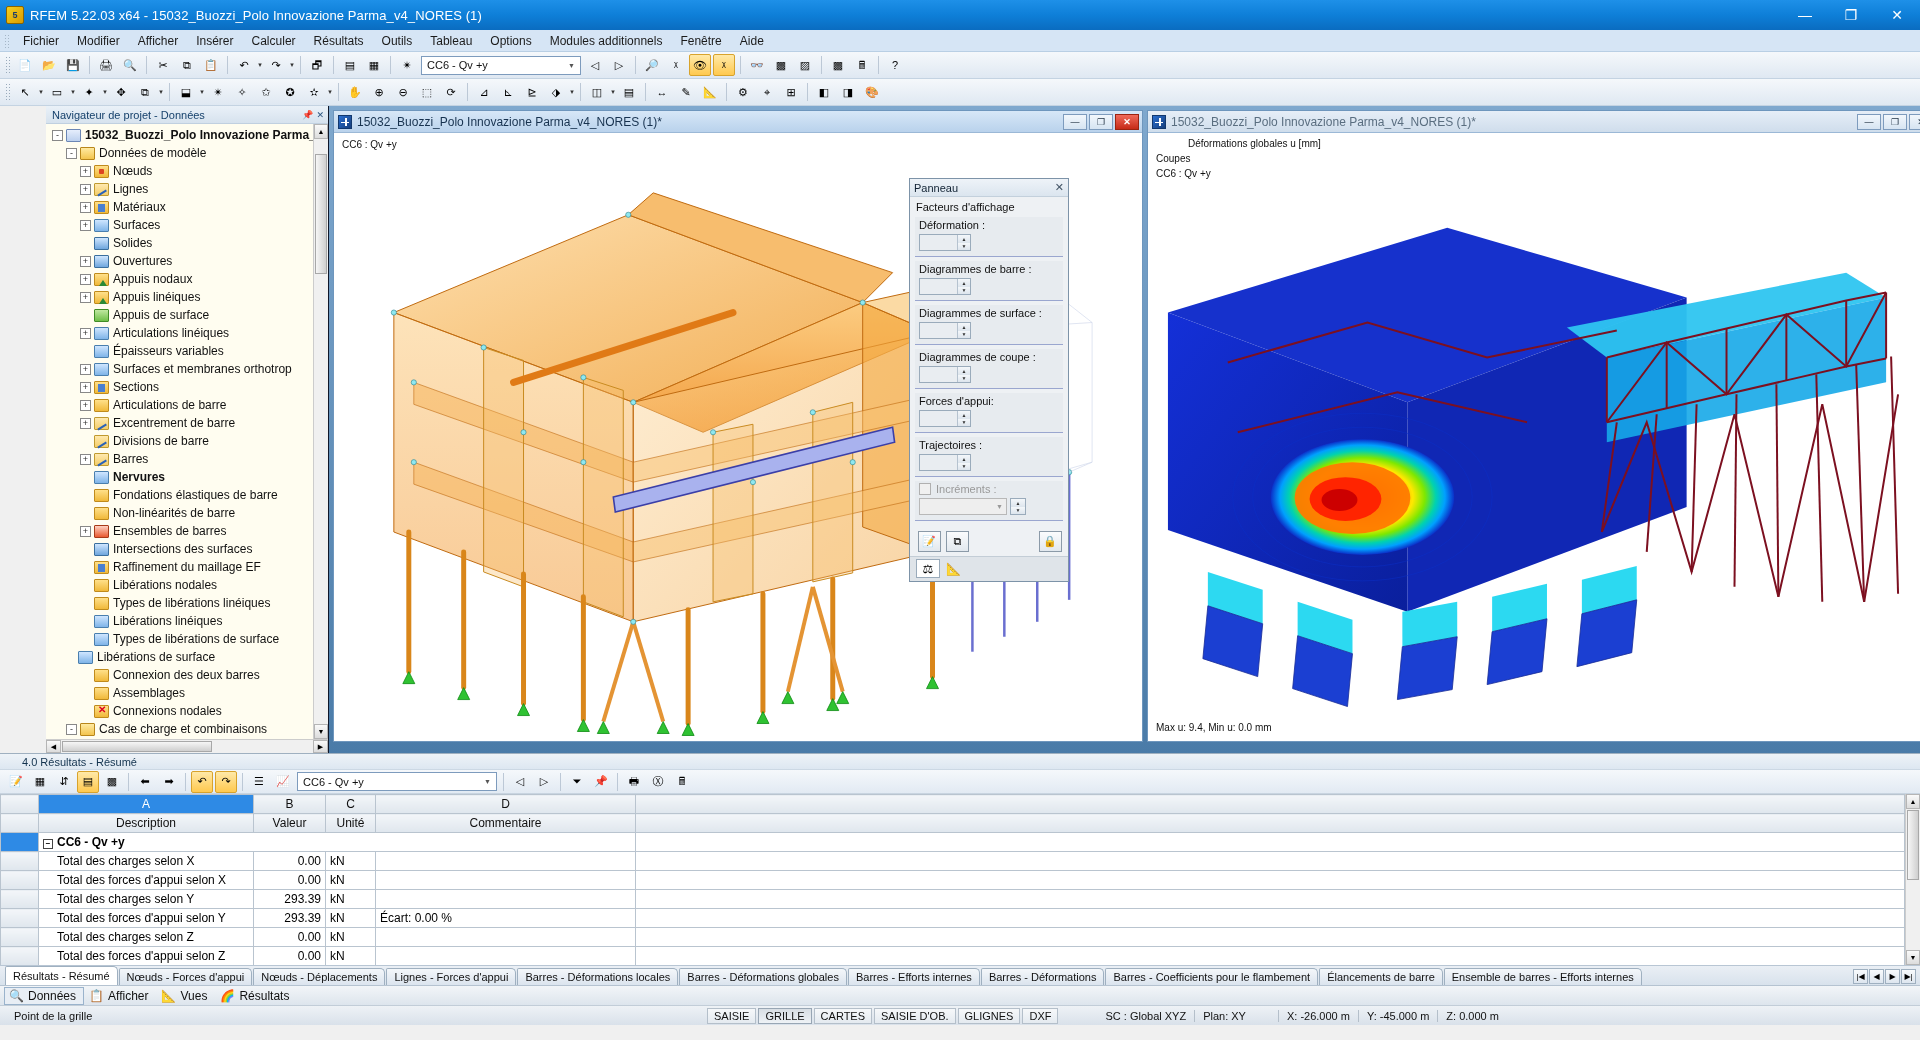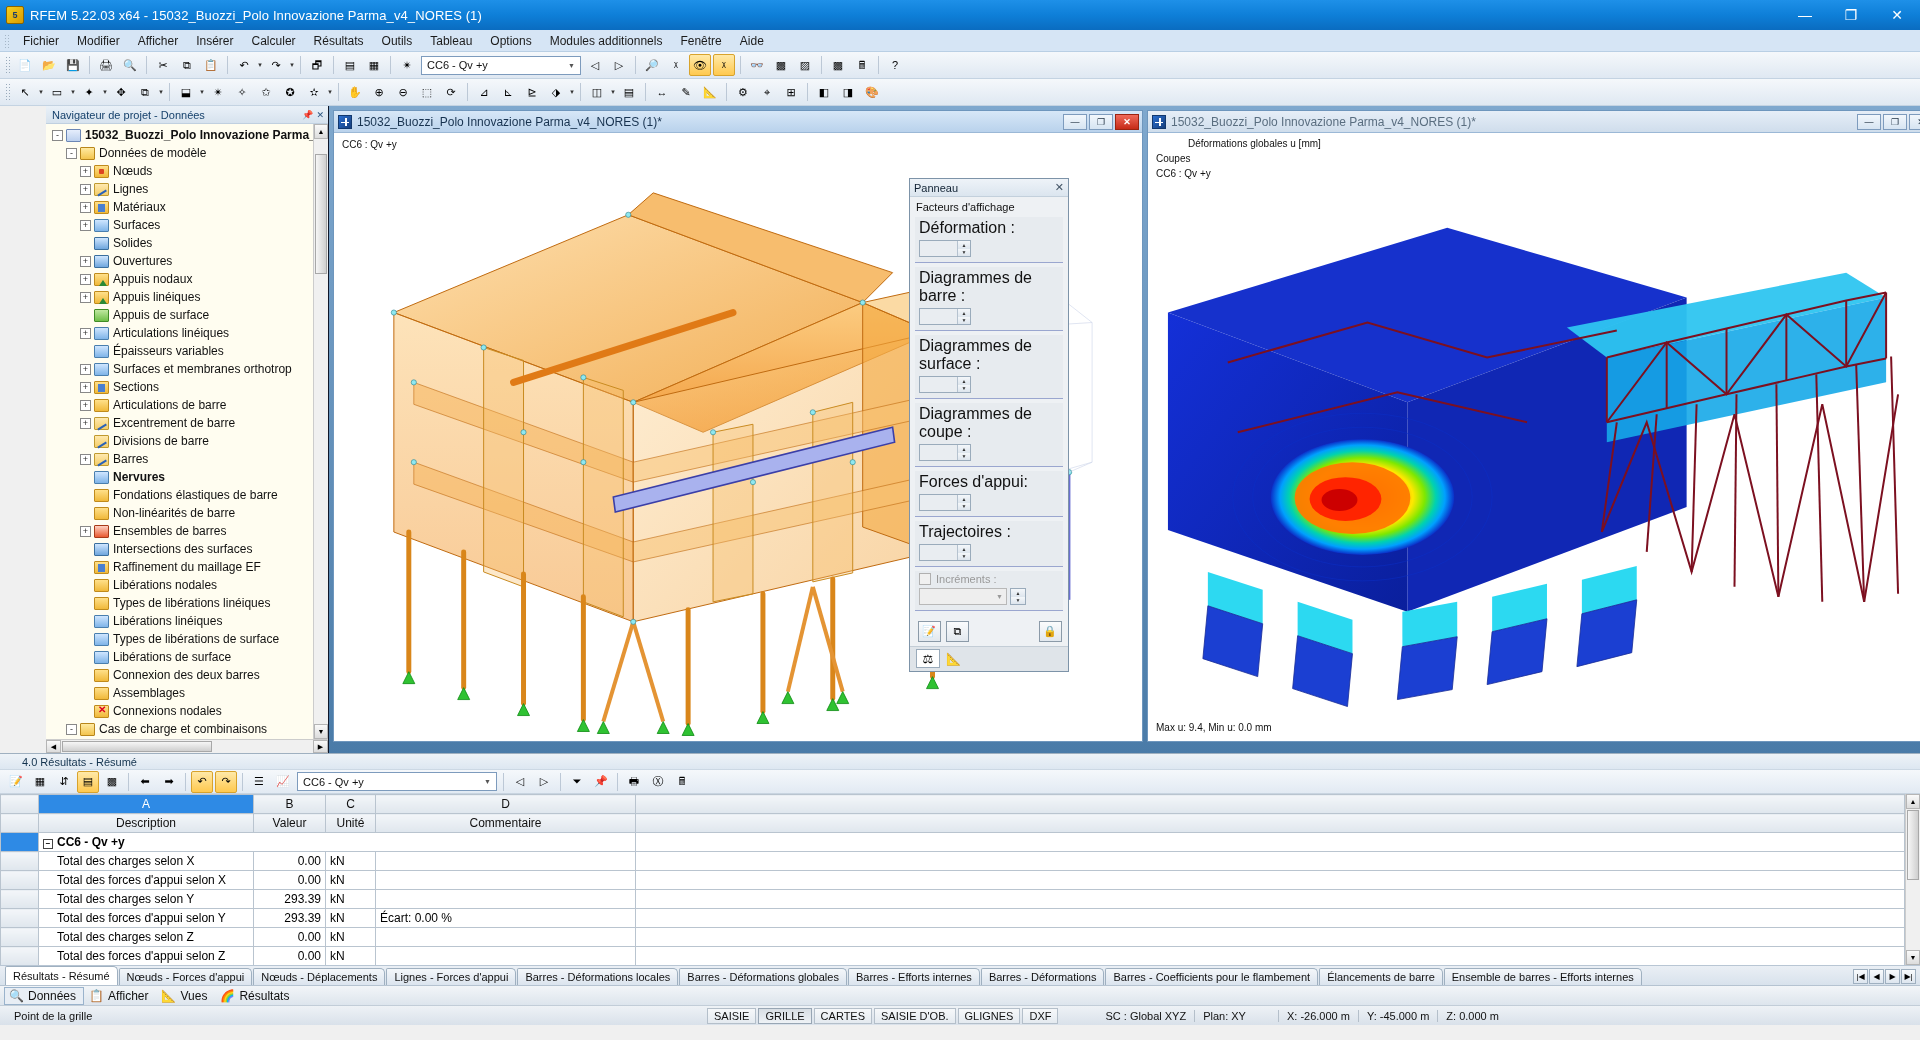--- a/index.html
+++ b/index.html
@@ -144,21 +144,21 @@
   .mdi-body { position:absolute; top:22px; left:0; right:0; bottom:0; background:#fff; overflow:hidden;}
   .mdi-label { position:absolute; left:8px; font-size:10px; color:#111; }
   
   #panneau { position:absolute; width:160px; background:#eef1f4;
              border:1px solid #7d93a8; z-index:20; }
   #panneau .pn-title { height:18px; background:linear-gradient(to bottom,#eef3f8,#dbe5ef);
        display:flex; align-items:center; padding:0 4px; font-size:11px; color:#123; border-bottom:1px solid #c3d0dc;}
   #panneau .pn-title .x { margin-left:auto; font-size:11px; color:#456; }
   #panneau .pn-sub { font-size:11px; padding:4px 6px 2px 6px; color:#111;}
   .pn-group { margin:2px 5px 4px 5px; background:#e7ebef; border-bottom:1px solid #9aa6cf; padding:2px 4px 5px 4px;}
-  .pn-group .lbl { font-size:16px; color:#111; margin-bottom:3px;}
+  .pn-group .lbl { font-size:11px; color:#111; margin-bottom:3px;}
   .spin { width:52px; height:17px; display:flex; border:1px solid #9aabbb; background:#e9edf1;}
   .spin .fld { flex:1; }
   .spin .btns { width:13px; display:flex; flex-direction:column; border-left:1px solid #b5c2cf;}
   .spin .btns div { flex:1; display:flex; align-items:center; justify-content:center;
         font-size:5px; background:linear-gradient(to bottom,#f4f7fa,#dde5ed); color:#333;}
   .pn-check { display:flex; align-items:center; gap:5px; font-size:11px; color:#999; }
   .pn-check .box { width:12px; height:12px; border:1px solid #b0b0b0; background:#f0f0f0;}
   .pn-sel { width:88px; height:17px; border:1px solid #b8b8b8; background:#eee; display:flex; align-items:center;}
   .pn-sel .ch { margin-left:auto; font-size:7px; color:#999; padding-right:3px;}
   .pn-btnrow { display:flex; align-items:center; gap:5px; padding:6px 6px 4px 8px;}
@@ -489,21 +489,21 @@
           <div class="tnode" style="padding-left: 34px;">
             <span class="tw none"></span>
             <span class="ticon ic-surf"></span>
             <span>Libérations linéiques</span>
           </div>
           <div class="tnode" style="padding-left: 34px;">
             <span class="tw none"></span>
             <span class="ticon ic-surf"></span>
             <span>Types de libérations de surface</span>
           </div>
-          <div class="tnode" style="padding-left: 34px;">
+          <div class="tnode" style="padding-left: 18px;">
             <span class="tw none"></span>
             <span class="ticon ic-surf"></span>
             <span>Libérations de surface</span>
           </div>
           <div class="tnode" style="padding-left: 34px;">
             <span class="tw none"></span>
             <span class="ticon ic-folder"></span>
             <span>Connexion des deux barres</span>
           </div>
           <div class="tnode" style="padding-left: 34px;">

